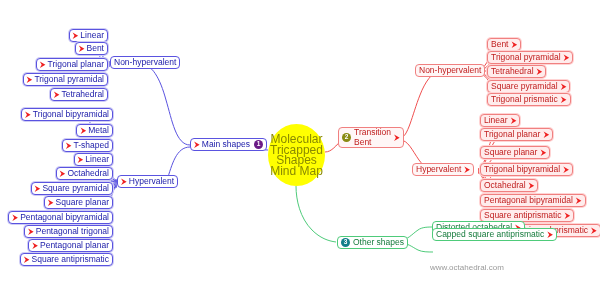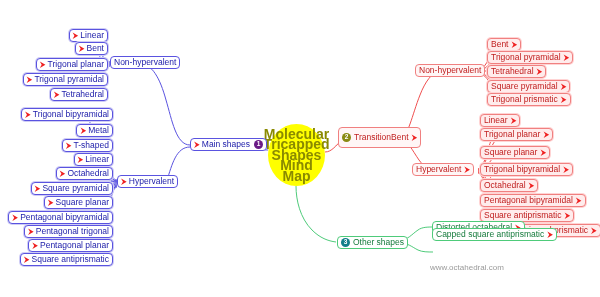--- a/index.html
+++ b/index.html
@@ -31,25 +31,25 @@
          font-weight:bold;flex:none;}
   .badge.purple{background:#6b1b86;}
   .badge.olive{background:#8a8a12;}
   .badge.teal{background:#127f8a;}
   .badge.after{margin-left:4px;}
   .badge.before{margin-right:3px;}
 
   #center{position:absolute;left:268px;top:124px;width:57px;height:62px;
           border-radius:50%;background:#ffff00;display:flex;flex-direction:column;
           align-items:center;justify-content:center;color:#8a8a00;
-          font-size:14px;line-height:10.5px;text-align:center;font-weight:bold;}
+          font-size:12px;line-height:10.5px;text-align:center;font-weight:normal;}
 
   #mg{left:190px;top:138px;}
   #tm{left:338px;top:127px;height:21px;align-items:center;}
-  #tm .tmtext{display:flex;flex-direction:row;line-height:9.5px;}
+  #tm .tmtext{display:flex;flex-direction:column;line-height:9.5px;}
   #os{left:337px;top:236px;}
 
   #nhv-l{left:110px;top:56px;}
   #hv-l{left:117px;top:175px;}
   #nhv-r{left:415px;top:64px;}
   #hv-r{left:412px;top:163px;}
 
   .watermark{position:absolute;left:430px;top:263px;font-size:8px;color:#9a9a9a;}
 </style>
 </head>

